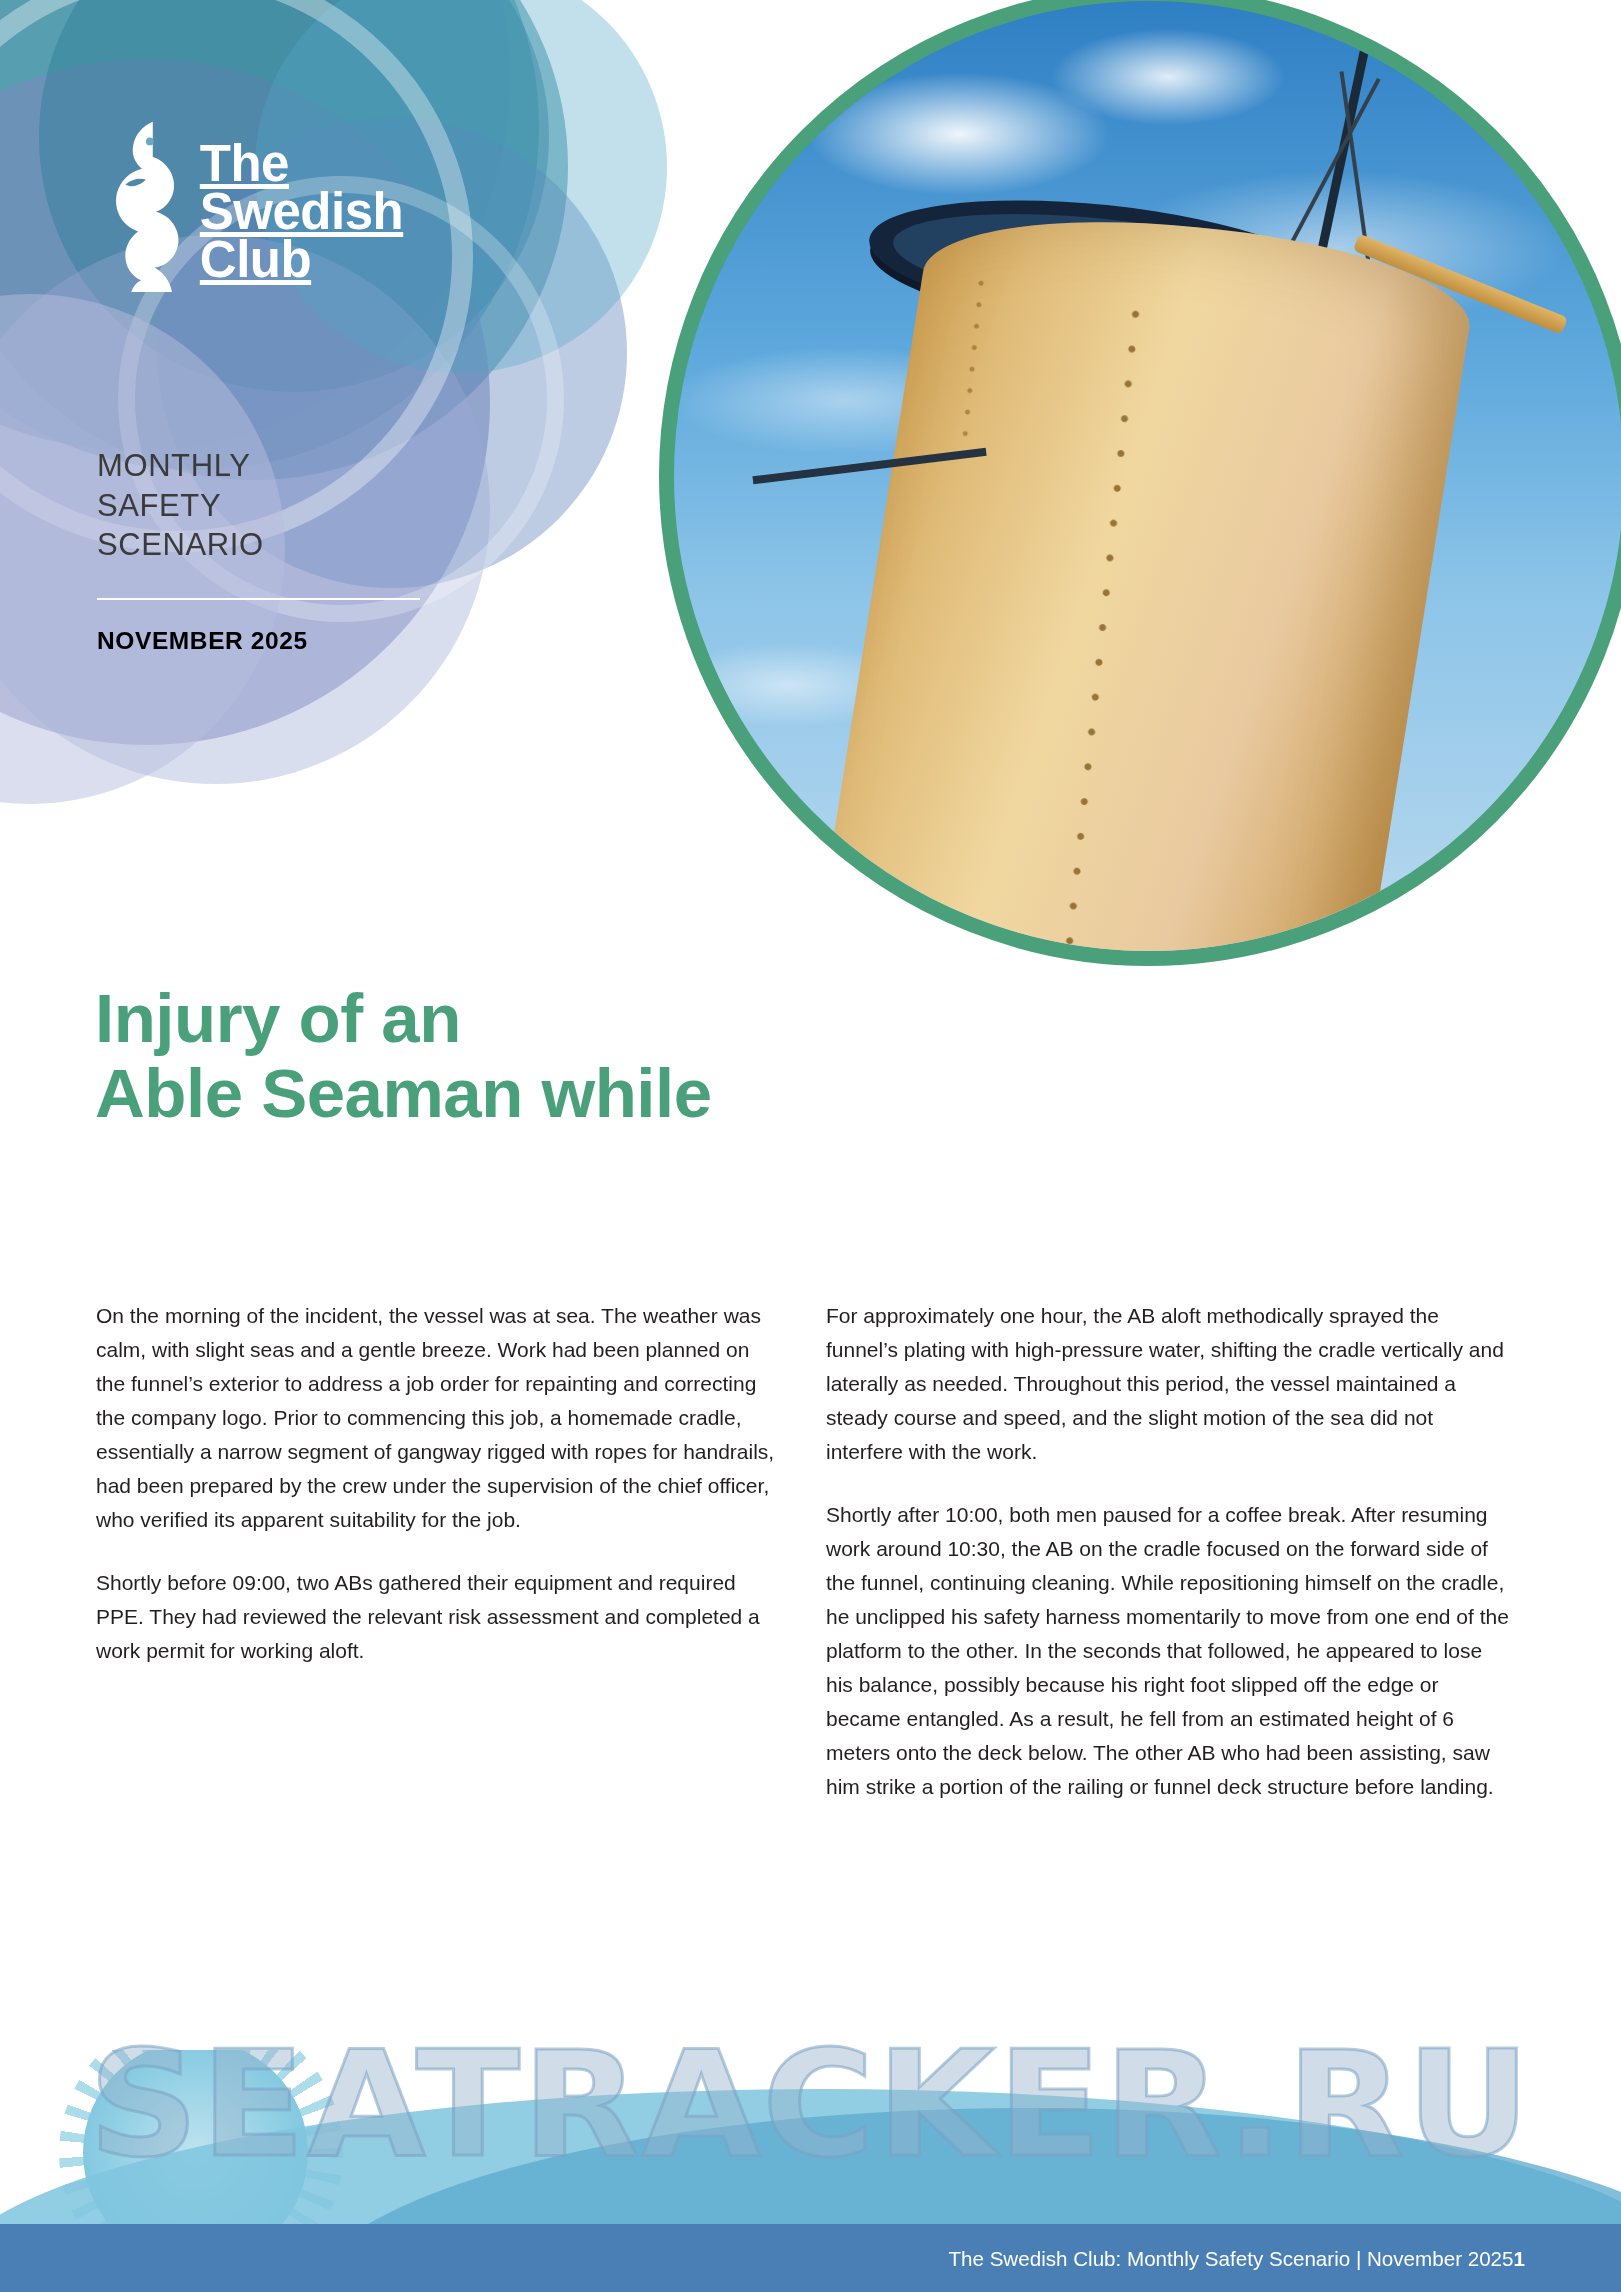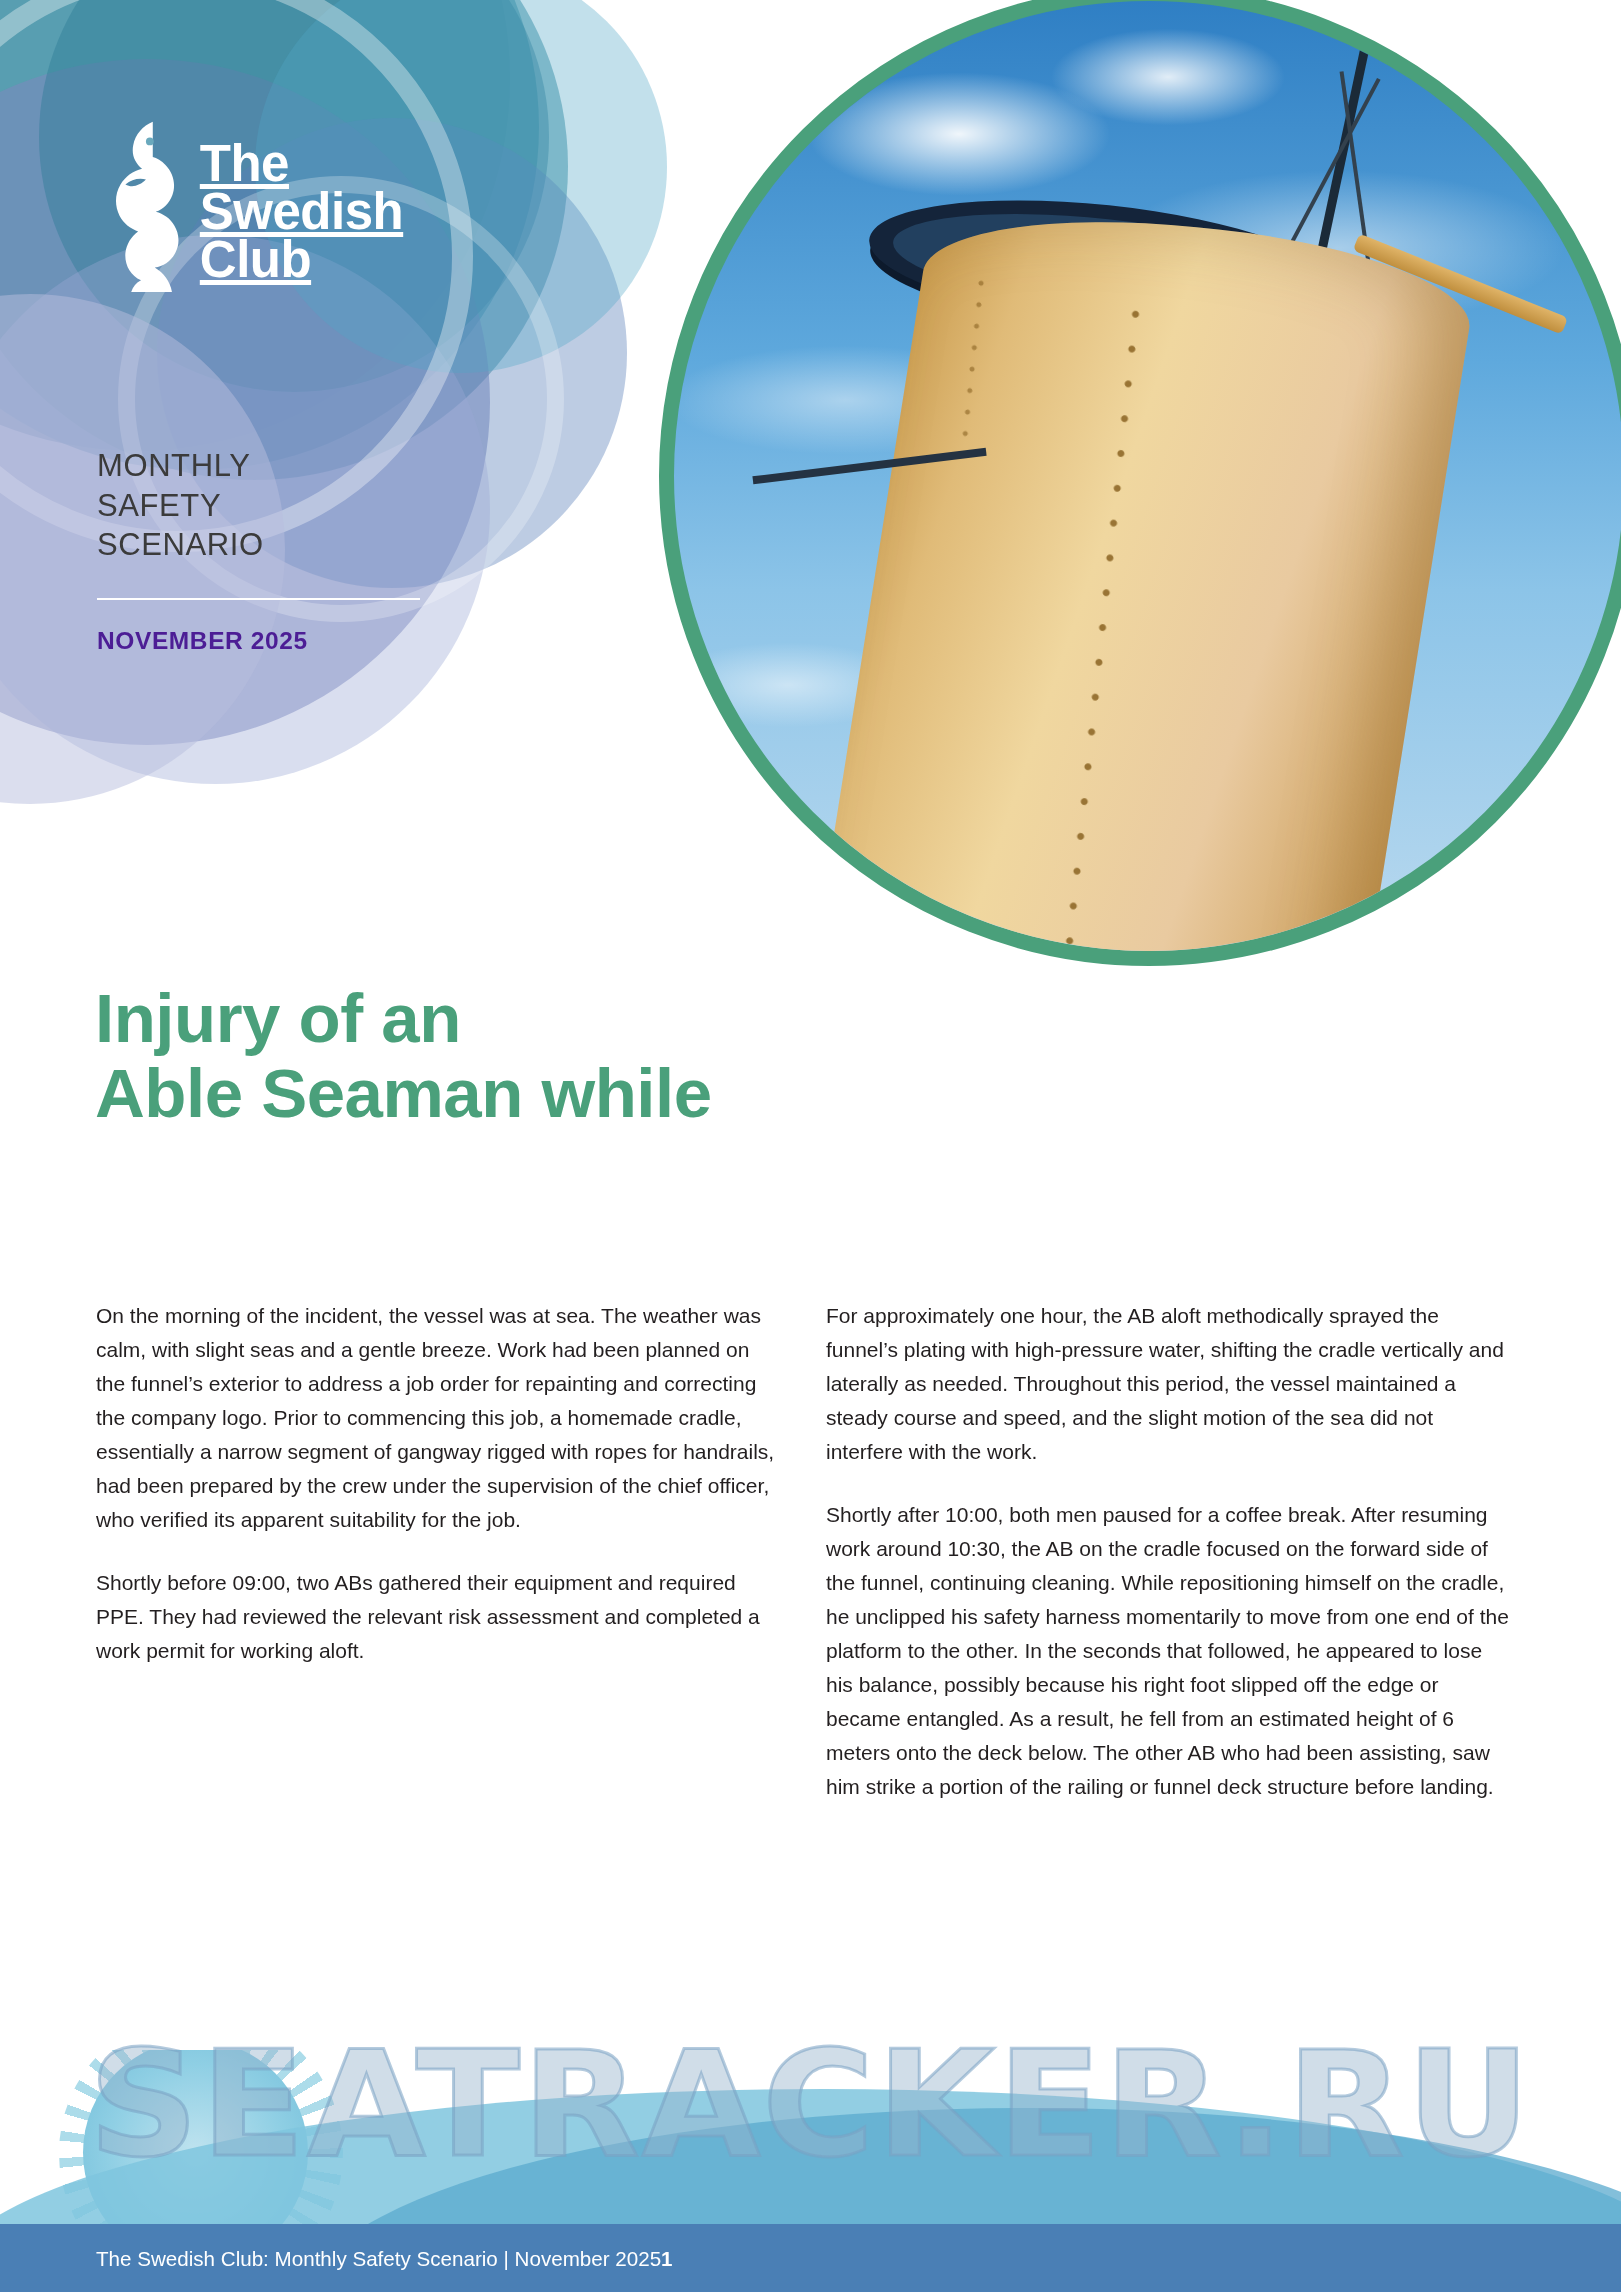--- a/index.html
+++ b/index.html
@@ -77,21 +77,21 @@
     margin-top: 33px;
     width: 323px;
     height: 2px;
     background: #ffffff;
   }
   .masthead-date {
     margin-top: 27.4px;
     font-size: 24.5px;
     font-weight: bold;
     letter-spacing: 0.6px;
-    color: #4c1d95;
+    color: #000000;
   }
 
   
   .hero {
     position: absolute;
     left: 659px;
     top: -13.7px;
     width: 980px;
     height: 980px;
     border-radius: 50%;
@@ -282,21 +282,21 @@
   }
   .footer-bar {
     position: absolute;
     left: 0;
     bottom: 0;
     width: 100%;
     height: 69px;
     background: #4a7fb5;
     display: flex;
     align-items: center;
-    justify-content: flex-start;
+    justify-content: flex-end;
     box-sizing: border-box;
     padding: 0 96px;
     color: #ffffff;
     font-size: 20.6px;
   }
   .footer-page { font-weight: bold; }
 
   
   .watermark {
     position: absolute;

